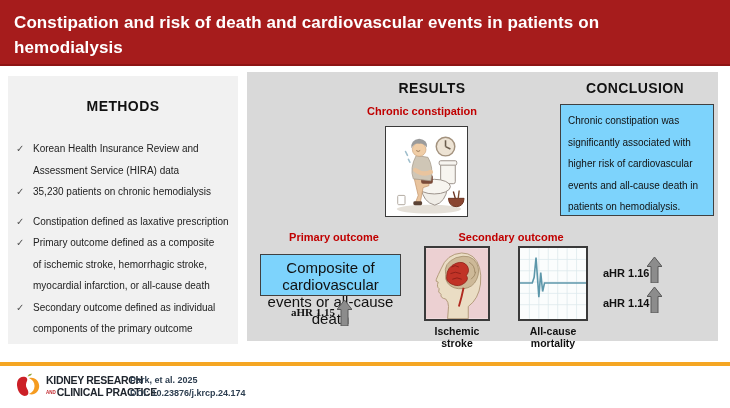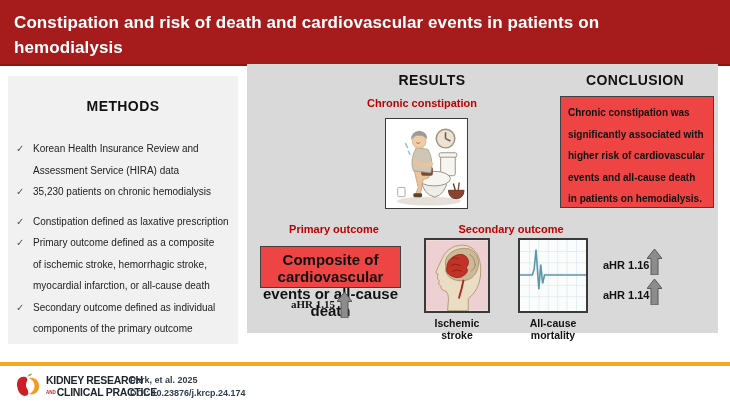--- a/index.html
+++ b/index.html
@@ -6,21 +6,21 @@
   body { width:730px; height:408px; background:#ffffff; font-family:"Liberation Sans", sans-serif; position:relative; overflow:hidden; }
   .stage { position:absolute; left:0; top:0; width:730px; height:408px; }
 
   
   .banner { position:absolute; left:0; top:0; width:730px; height:66px; background:#A61C1C; border-bottom:2px solid #8E1414; }
   .banner h1 { color:#ffffff; font-size:17px; font-weight:bold; line-height:25px; padding:10px 18px 0 14px; letter-spacing:0.1px; }
 
   
   .panel { position:absolute; }
   .methods-panel { left:8px; top:76px; width:230px; height:268px; background:#F1F1F1; }
-  .results-panel { left:247px; top:64px; width:471px; height:269px; background:#D9D9D9; }
+  .results-panel { left:247px; top:72px; width:471px; height:269px; background:#D9D9D9; }
   .panel-heading { font-size:14px; font-weight:bold; color:#111111; letter-spacing:0.4px; text-align:center; }
   .methods-panel .panel-heading { margin-top:22px; }
 
   
   .methods-list { position:absolute; left:8px; top:62px; width:216px; }
   .m-item { display:flex; font-size:10px; color:#222; line-height:21.5px; }
   .m-item .check { width:17px; flex:0 0 17px; color:#555; font-size:10px; }
   .m-item .m-text { width:192px; }
   .m-item.gap-above { margin-top:8px; }
   .m-item.nowrap .m-text { white-space:nowrap; overflow:visible; }
@@ -33,21 +33,21 @@
   .chronic-label { left:110px; top:33px; width:130px; }
   .primary-label { left:22px; top:159px; width:130px; }
   .secondary-label { left:199px; top:159px; width:130px; }
 
   .img-frame { background:#ffffff; border:1.5px solid #3a3a3a; }
   .toilet-frame { left:138px; top:54px; width:83px; height:91px; }
   .brain-frame { left:177px; top:174px; width:66px; height:75px; border-width:2px; }
   .ecg-frame { left:271px; top:174px; width:70px; height:75px; border-width:2px; }
   .img-frame svg { display:block; width:100%; height:100%; }
 
-  .outcome-box { background:#ef4444; border:1.5px solid #404040; font-weight:bold; color:#111; text-align:center; }
+  .outcome-box { background:#7dd3fc; border:1.5px solid #404040; font-weight:normal; color:#111; text-align:center; }
   .primary-box { left:13px; top:182px; width:141px; height:42px; font-size:15px; line-height:17px; padding-top:4px; }
   .conclusion-box { left:313px; top:32px; width:154px; height:112px; font-size:10px; line-height:21.5px; text-align:left; padding:5px 7px; }
 
   .ahr { font-weight:bold; font-size:11px; color:#111; white-space:nowrap; }
   .ahr-115 { left:44px; top:234px;font-family:Liberation Serif, serif; }
   .ahr-116 { left:356px; top:195px; }
   .ahr-114 { left:356px; top:225px; }
   .arrow { width:15px; height:26px; }
   .arrow-115 { left:90px; top:228px; }
   .arrow-116 { left:400px; top:185px; }

